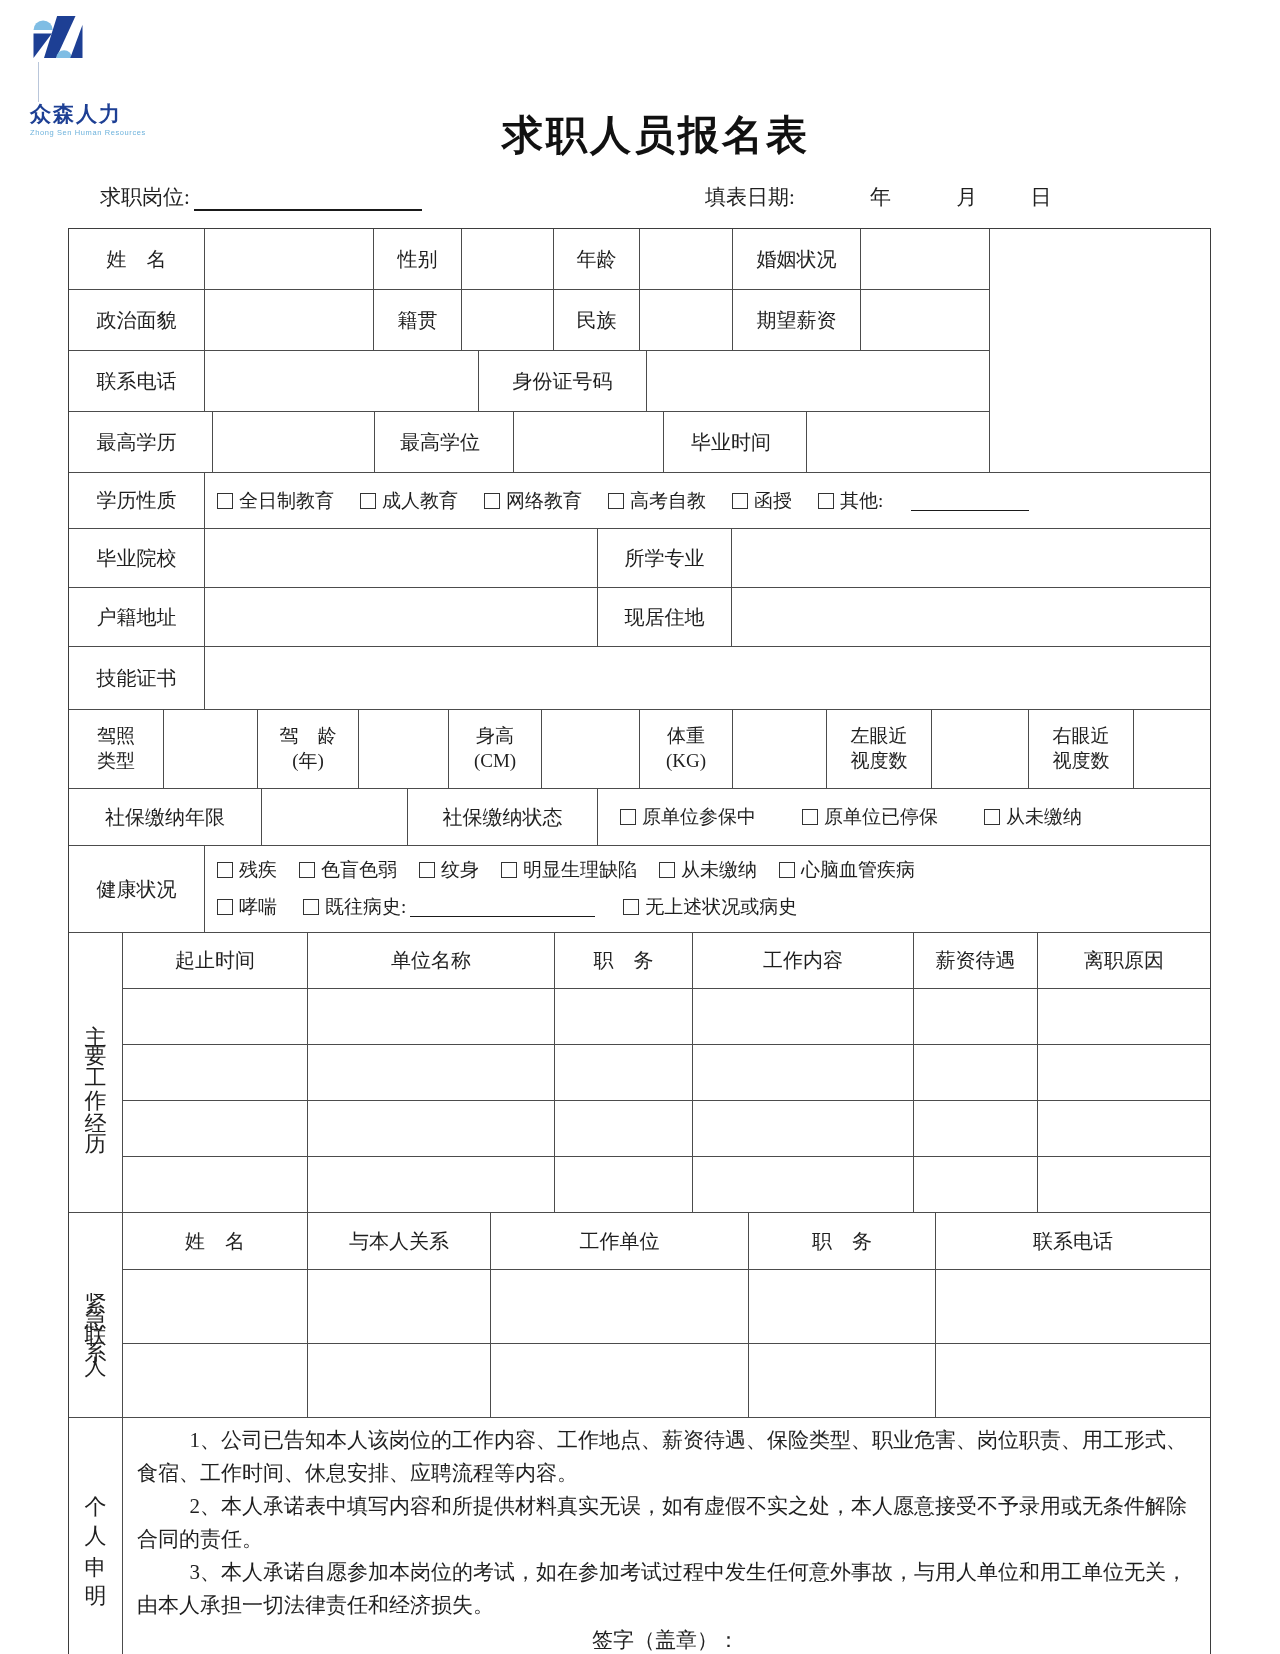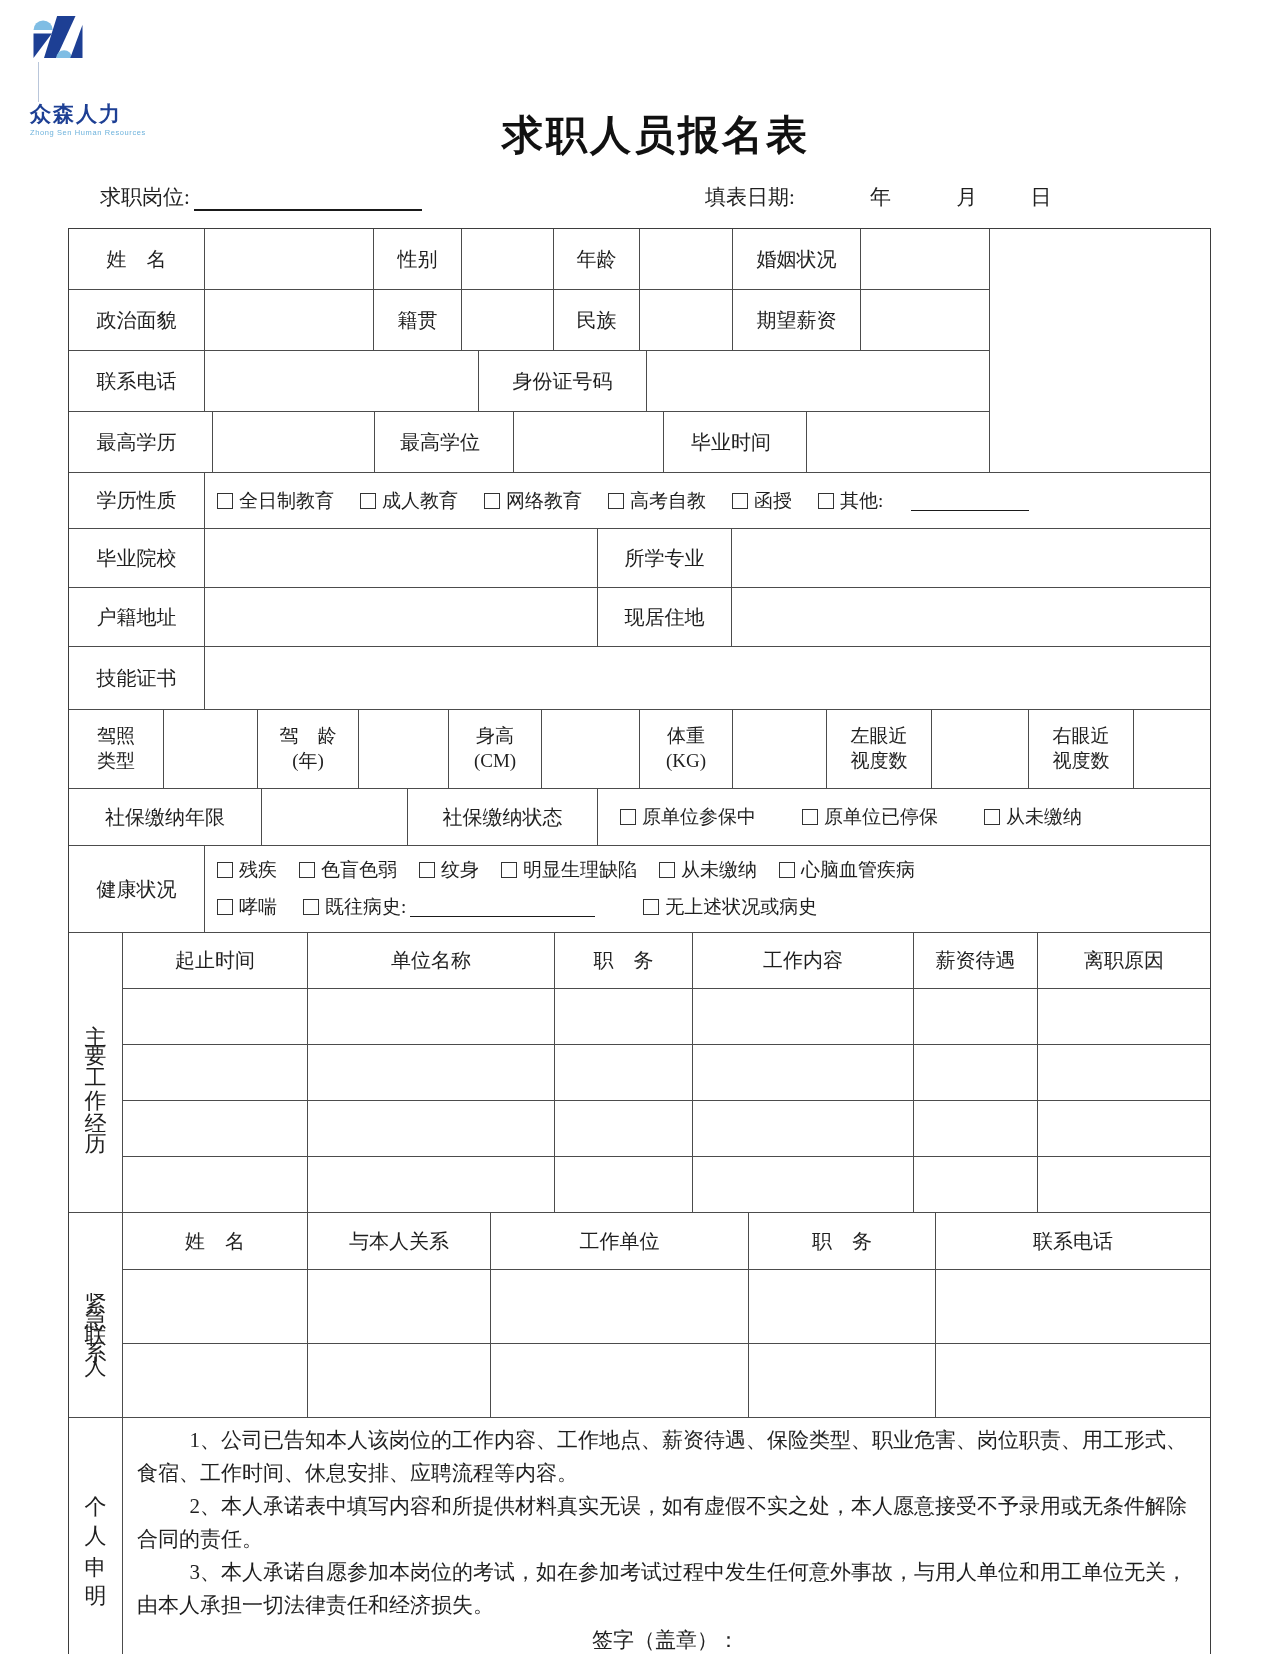--- a/index.html
+++ b/index.html
@@ -47,21 +47,21 @@
   
   .cbrow{display:flex;align-items:center;padding-left:12px;font-size:19px;flex:1;white-space:nowrap;}
   .cb{display:inline-block;width:14px;height:14px;border:1.4px solid #333;background:#fff;
       margin-right:6px;vertical-align:-1px;flex:none;}
   .opt{margin-right:26px;white-space:nowrap;display:inline-flex;align-items:center;}
   .opt:last-child{margin-right:0;}
   .opt-s{margin-right:46px;}
   .health-content{flex:1;font-size:19px;padding:5px 0 0 12px;}
   .health-line{height:37px;display:flex;align-items:center;white-space:nowrap;}
   .hl1 .opt{margin-right:22px;}
-  .far-opt{margin-left:48px;}
+  .far-opt{margin-left:28px;}
 
   
   .vlabel{writing-mode:vertical-lr;text-orientation:upright;display:flex;align-items:center;
           justify-content:center;font-size:22px;width:53px;flex:none;}
   .v6{letter-spacing:22px;} .v5{letter-spacing:16px;} .v4{letter-spacing:30px;}
 
   
   .decl{flex:1;font-size:21px;line-height:33px;padding:6px 16px 0 14px;box-sizing:border-box;}
   .decl p{margin:0;text-indent:2.5em;}
   .sign{text-align:center;margin-top:2px;}

